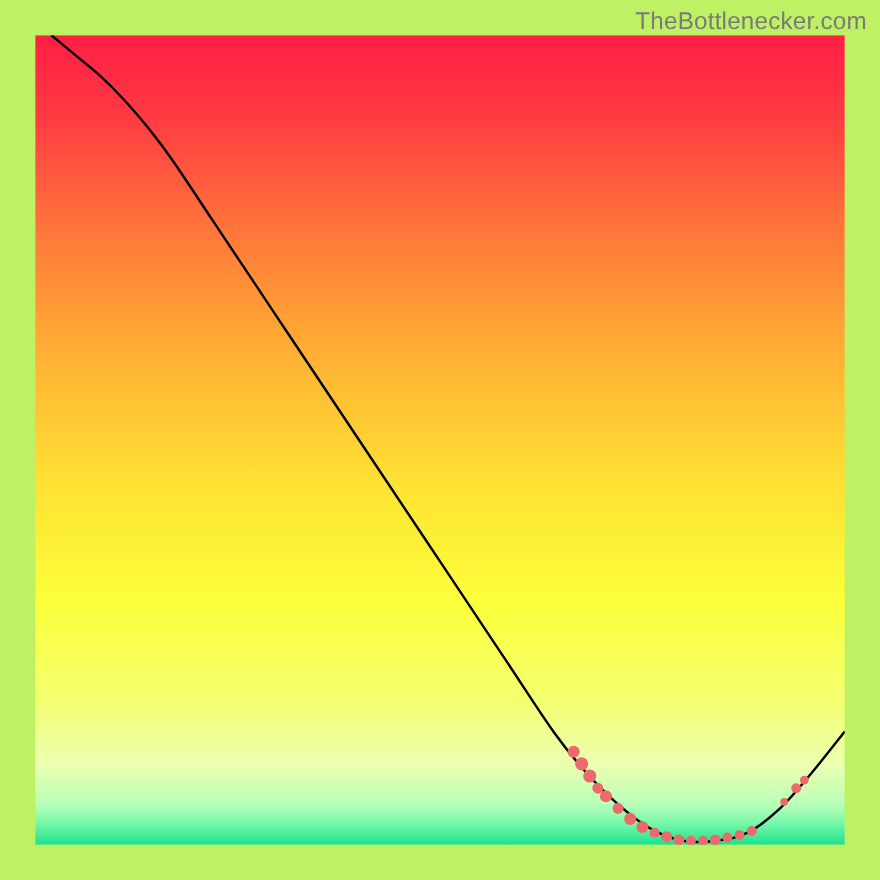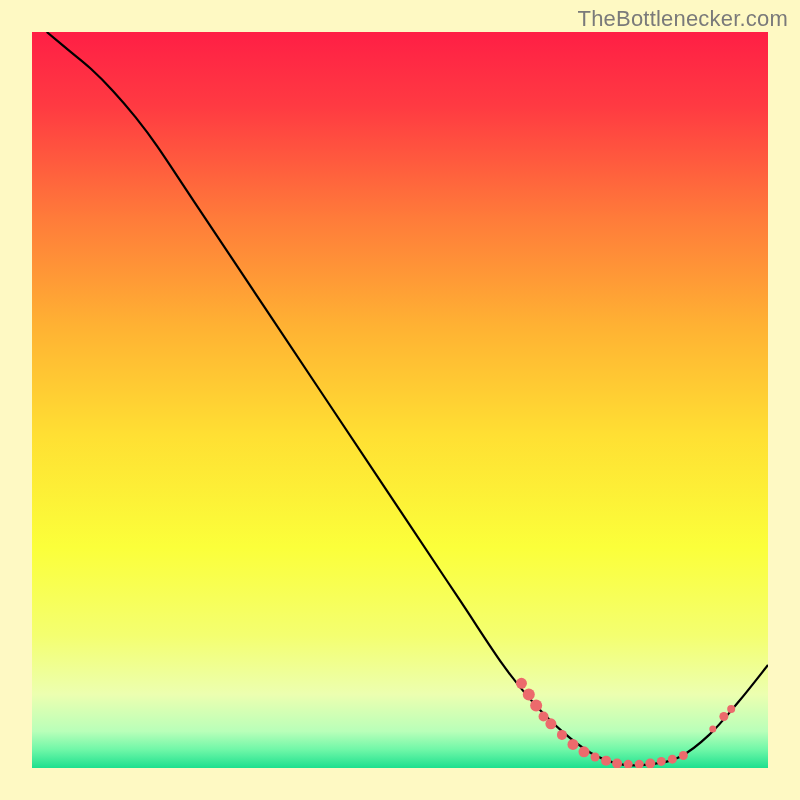--- a/index.html
+++ b/index.html
@@ -1,21 +1,21 @@
 <!DOCTYPE html>
 <html><head>
 <meta charset="utf-8">
 <style>
   * { margin: 0; padding: 0; box-sizing: border-box; }
   html, body { width: 800px; height: 800px; background: #000; font-family: Arial, sans-serif; }
   .frame {
     position: relative;
     width: 800px;
     height: 800px;
-    background: #fef9c3;
+    background: #bef264;
     padding-left: 42px;
   }
   .watermark {
     position: absolute;
     top: 6px;
     right: 12px;
     color: #7a7a7a;
     font-size: 22px;
     font-weight: 500;
     letter-spacing: 0.2px;

